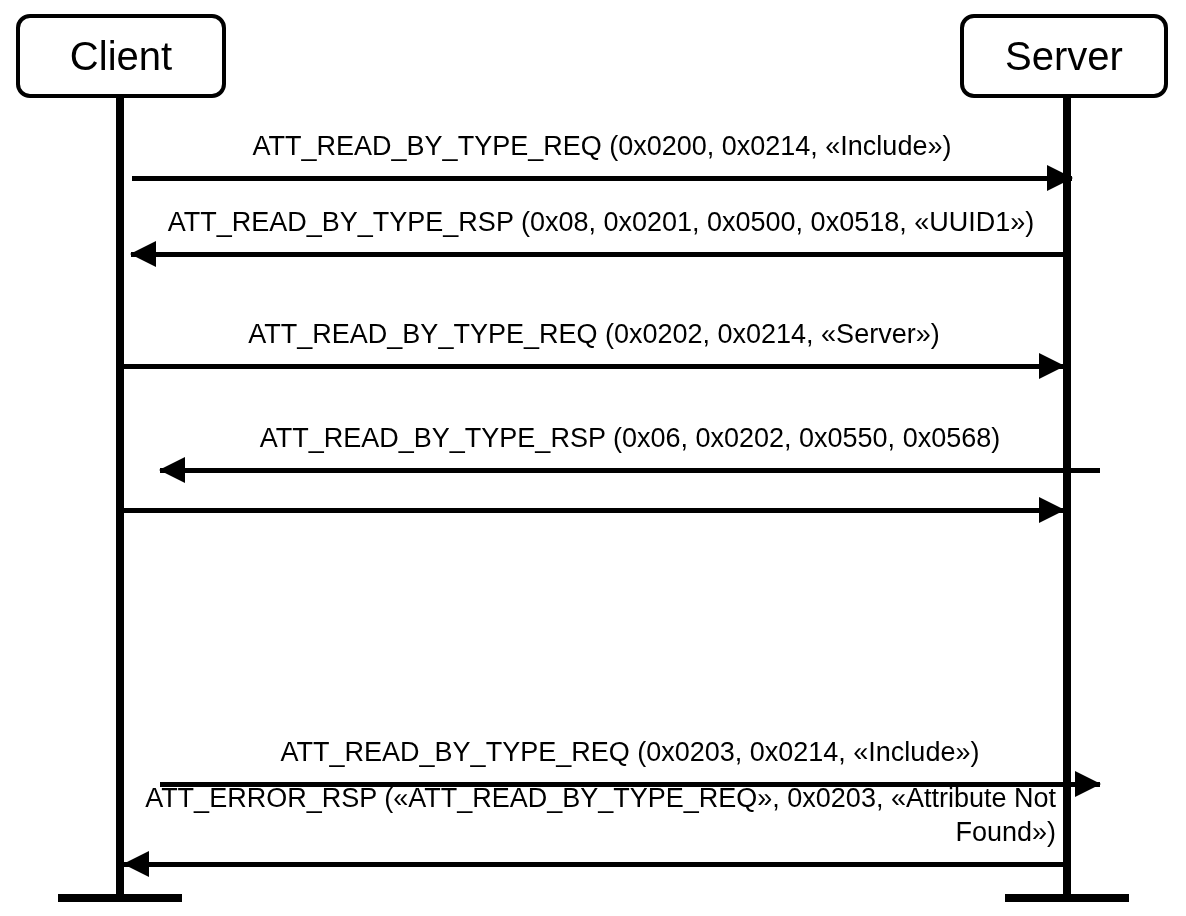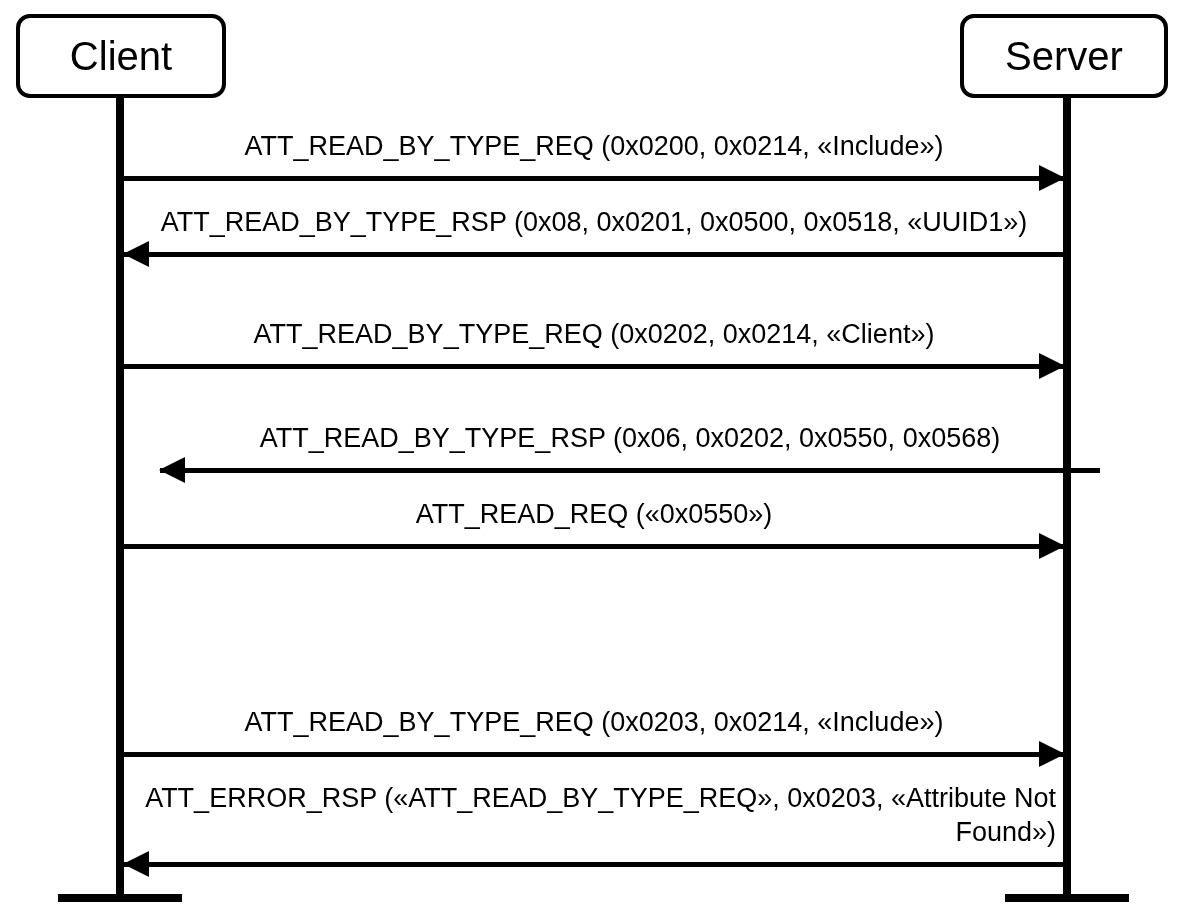--- a/index.html
+++ b/index.html
@@ -88,27 +88,27 @@
     position: absolute;
     left: -1px;
     top: -1px;
     width: 0; height: 0;
     border-top: 13px solid transparent;
     border-bottom: 13px solid transparent;
     border-right: 26px solid #000;
   }
 
   
-  .m1 { top: 130px; }
-  .m2 { top: 206px; }
+  .m1 { top: 130px; padding-left: 8px; }
+  .m2 { top: 206px; margin-left: 7px; }
   .m3 { top: 318px; }
   .m4 { top: 422px; padding-left: 36px; }
   .m5 { top: 498px; }
   .m6 { top: 602px; }
-  .m7 { top: 706px; }
+  .m7 { top: 736px; margin-left: 36px; }
   .m8 { top: 782px; text-align: right; }
 </style>
 </head>
 <body>
 
 <div class="canvas">
 
   <div class="actor-box actor-left">
     <span>Client</span>
   </div>
@@ -131,37 +131,36 @@
 
   <div class="msg m2">
     <span class="label">ATT_READ_BY_TYPE_RSP (0x08, 0x0201, 0x0500, 0x0518, «UUID1»)</span>
     <div class="arrow left">
       <div class="shaft"></div>
         <div class="head"></div>
     </div>
   </div>
 
   <div class="msg m3">
-    <span class="label">ATT_READ_BY_TYPE_REQ (0x0202, 0x0214, «Client»)</span>
+    <span class="label">ATT_READ_BY_TYPE_REQ (0x0202, 0x0214, «Server»)</span>
     <div class="arrow right">
       <div class="shaft"></div>
         <div class="head"></div>
     </div>
   </div>
 
   <div class="msg m4">
     <span class="label">ATT_READ_BY_TYPE_RSP (0x06, 0x0202, 0x0550, 0x0568)</span>
     <div class="arrow left">
       <div class="shaft"></div>
         <div class="head"></div>
     </div>
   </div>
 
   <div class="msg m5">
-    <span class="label">ATT_READ_REQ («0x0550»)</span>
     <div class="arrow right">
       <div class="shaft"></div>
         <div class="head"></div>
     </div>
   </div>
 
 
   <div class="msg m7">
     <span class="label">ATT_READ_BY_TYPE_REQ (0x0203, 0x0214, «Include»)</span>
     <div class="arrow right">

